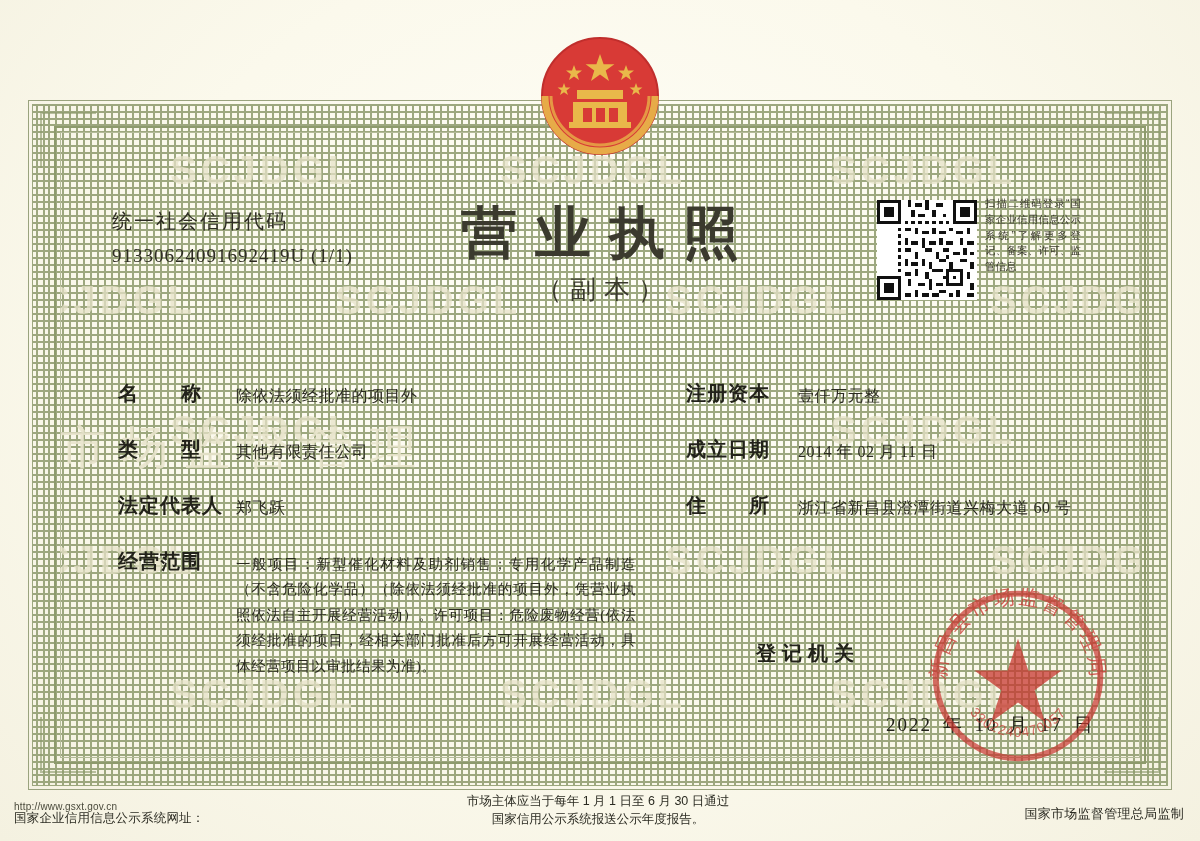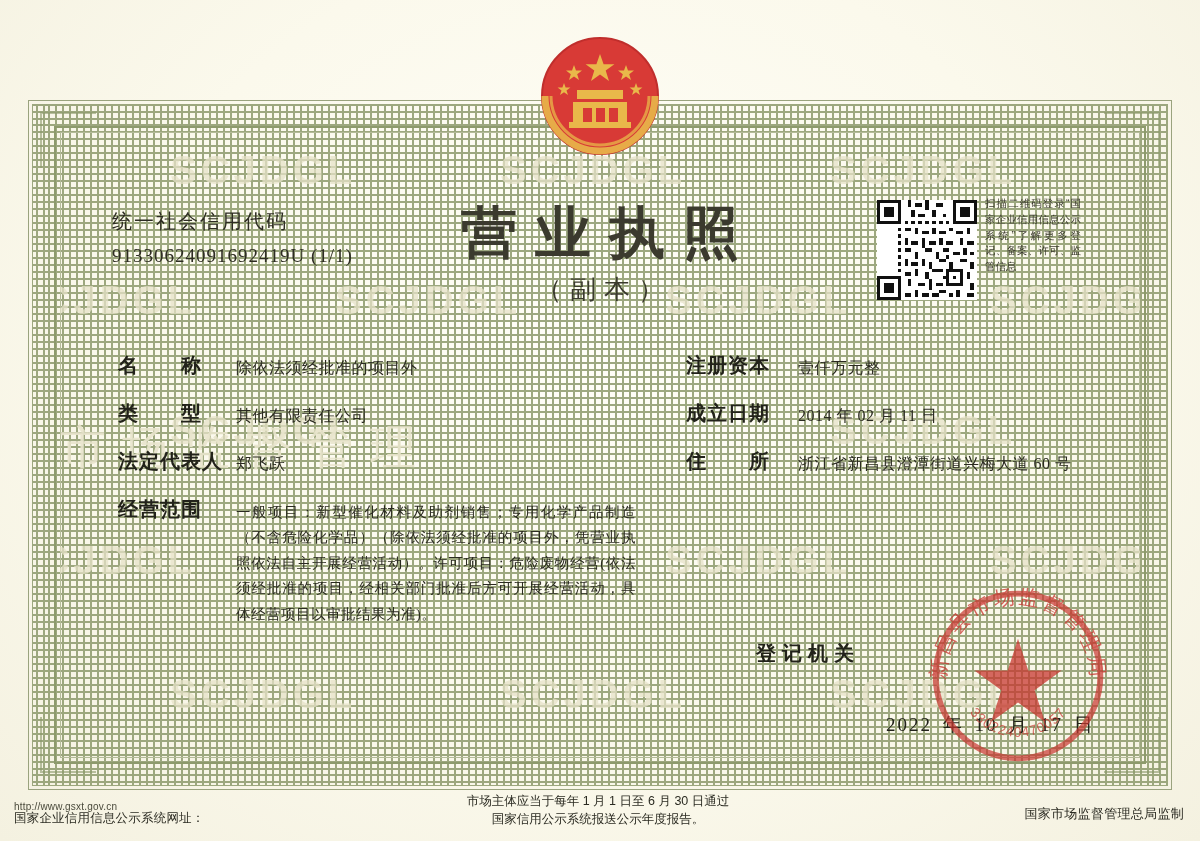--- a/index.html
+++ b/index.html
@@ -212,20 +212,21 @@
   .col-right {
     position: absolute;
     left: 686px;
     top: 352px;
     width: 430px;
   }
   .field {
     display: flex;
     align-items: flex-start;
     margin-bottom: 20px;
+    margin-top: 28px;
   }
   .f-label {
     flex: 0 0 auto;
     width: 118px;
     font-size: 20px;
     font-weight: bold;
     color: #22221a;
     letter-spacing: 1px;
   }
   .f-value {

